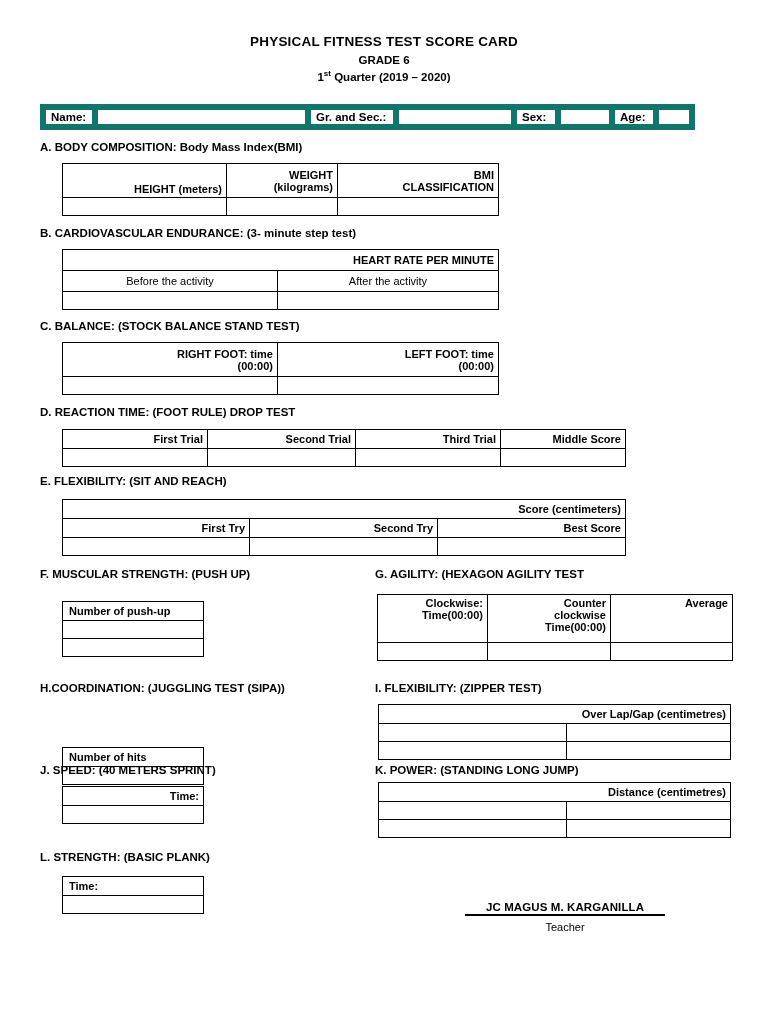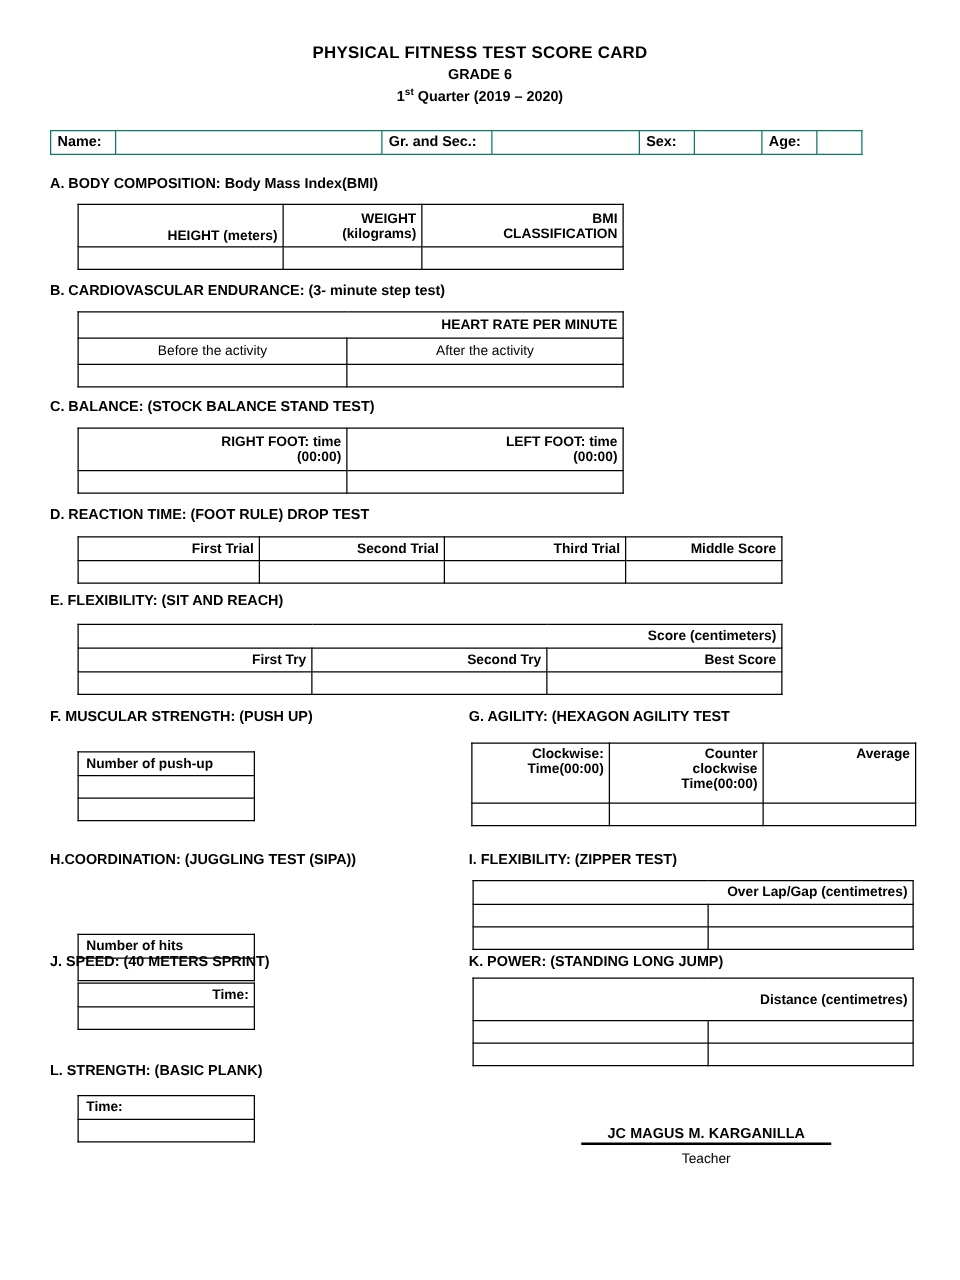--- a/index.html
+++ b/index.html
@@ -68,21 +68,21 @@
   }
   table.ft td.plain { font-weight: normal; text-align: center; }
   table.ft td.bottom { vertical-align: bottom; }
   table.ft td.top { vertical-align: top; }
   table.ft td.blank { height: 18px; }
 
   
   .info-row { position: absolute; left: 40px; top: 104px; }
   table.info { border-collapse: collapse; table-layout: fixed; }
   table.info td {
-    border: 1px solid #0f766e;
+    border: 6px solid #0f766e;
     font-size: 11.5px;
     font-weight: bold;
     height: 19px;
     padding: 1px 5px;
     box-sizing: border-box;
     vertical-align: middle;
     white-space: nowrap;
   }
   table.info td.fill { background: #fff; }
 
@@ -393,21 +393,21 @@
 
   <div class="sec-head" style="left:375px; top:764px;">K. POWER: (STANDING LONG JUMP)</div>
   <div class="tw" style="left:378px; top:782px;">
     <table class="ft">
       <colgroup>
           <col style="width:188px">
           <col style="width:164px">
         </colgroup>
       <tbody>
           <tr>
-        <td class="h" colspan="2" style="height:34px;">Distance (centimetres)</td>
+        <td class="h" colspan="2" style="height:19px;">Distance (centimetres)</td>
       </tr>
       <tr>
         <td class="blank"></td>
         <td class="blank"></td>
       </tr>
       <tr>
         <td class="blank"></td>
         <td class="blank"></td>
       </tr>
     </tbody>

